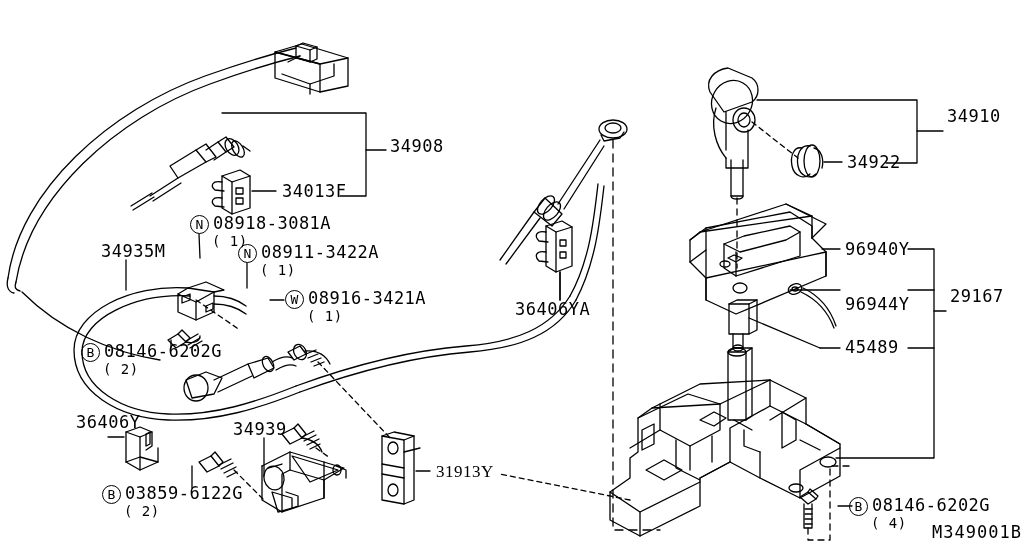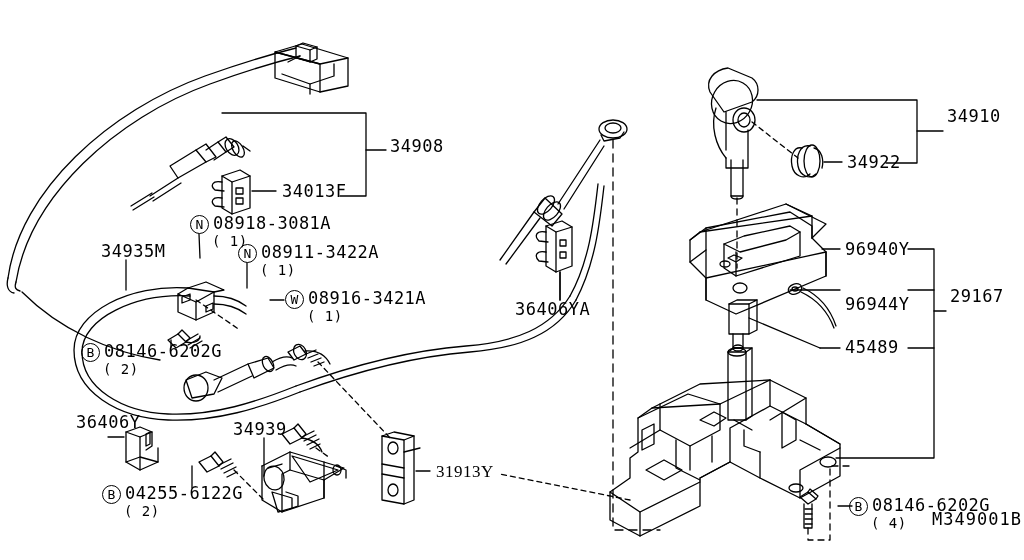--- a/index.html
+++ b/index.html
@@ -372,36 +372,36 @@
 
   <div class="codecirc" style="left:285px;top:290px;">W</div>
   <div class="lbl" style="left:308px;top:290px;">08916-3421A</div>
   <div class="qty" style="left:307px;top:309px;">( 1)</div>
 
   <div class="codecirc" style="left:81px;top:343px;">B</div>
   <div class="lbl" style="left:104px;top:343px;">08146-6202G</div>
   <div class="qty" style="left:103px;top:362px;">( 2)</div>
 
   <div class="codecirc" style="left:102px;top:485px;">B</div>
-  <div class="lbl" style="left:125px;top:485px;">04255-6122G</div>
+  <div class="lbl" style="left:125px;top:485px;">03859-6122G</div>
   <div class="qty" style="left:124px;top:504px;">( 2)</div>
 
   <div class="codecirc" style="left:849px;top:497px;">B</div>
   <div class="lbl" style="left:872px;top:497px;">08146-6202G</div>
   <div class="qty" style="left:871px;top:516px;">( 4)</div>
 
   <div class="lbl" style="left:390px;top:138px;">34908</div>
   <div class="lbl" style="left:282px;top:183px;">34013F</div>
   <div class="lbl" style="left:101px;top:243px;">34935M</div>
   <div class="lbl" style="left:515px;top:301px;">36406YA</div>
   <div class="lbl" style="left:48px;top:414px;margin-left:28px;">36406Y</div>
   <div class="lbl" style="left:233px;top:421px;">34939</div>
   <div class="lbl" style="left:436px;top:463px;font-family:Liberation Serif, serif;">31913Y</div>
   <div class="lbl" style="left:947px;top:108px;">34910</div>
   <div class="lbl" style="left:847px;top:154px;">34922</div>
   <div class="lbl" style="left:845px;top:241px;">96940Y</div>
   <div class="lbl" style="left:845px;top:282px;margin-top:14px;">96944Y</div>
   <div class="lbl" style="left:845px;top:339px;">45489</div>
   <div class="lbl" style="left:950px;top:288px;">29167</div>
 
-  <div class="dwg" style="left:932px;top:509px;">M349001B</div>
+  <div class="dwg" style="left:932px;top:522px;">M349001B</div>
 
 </div>
 
 </body></html>

